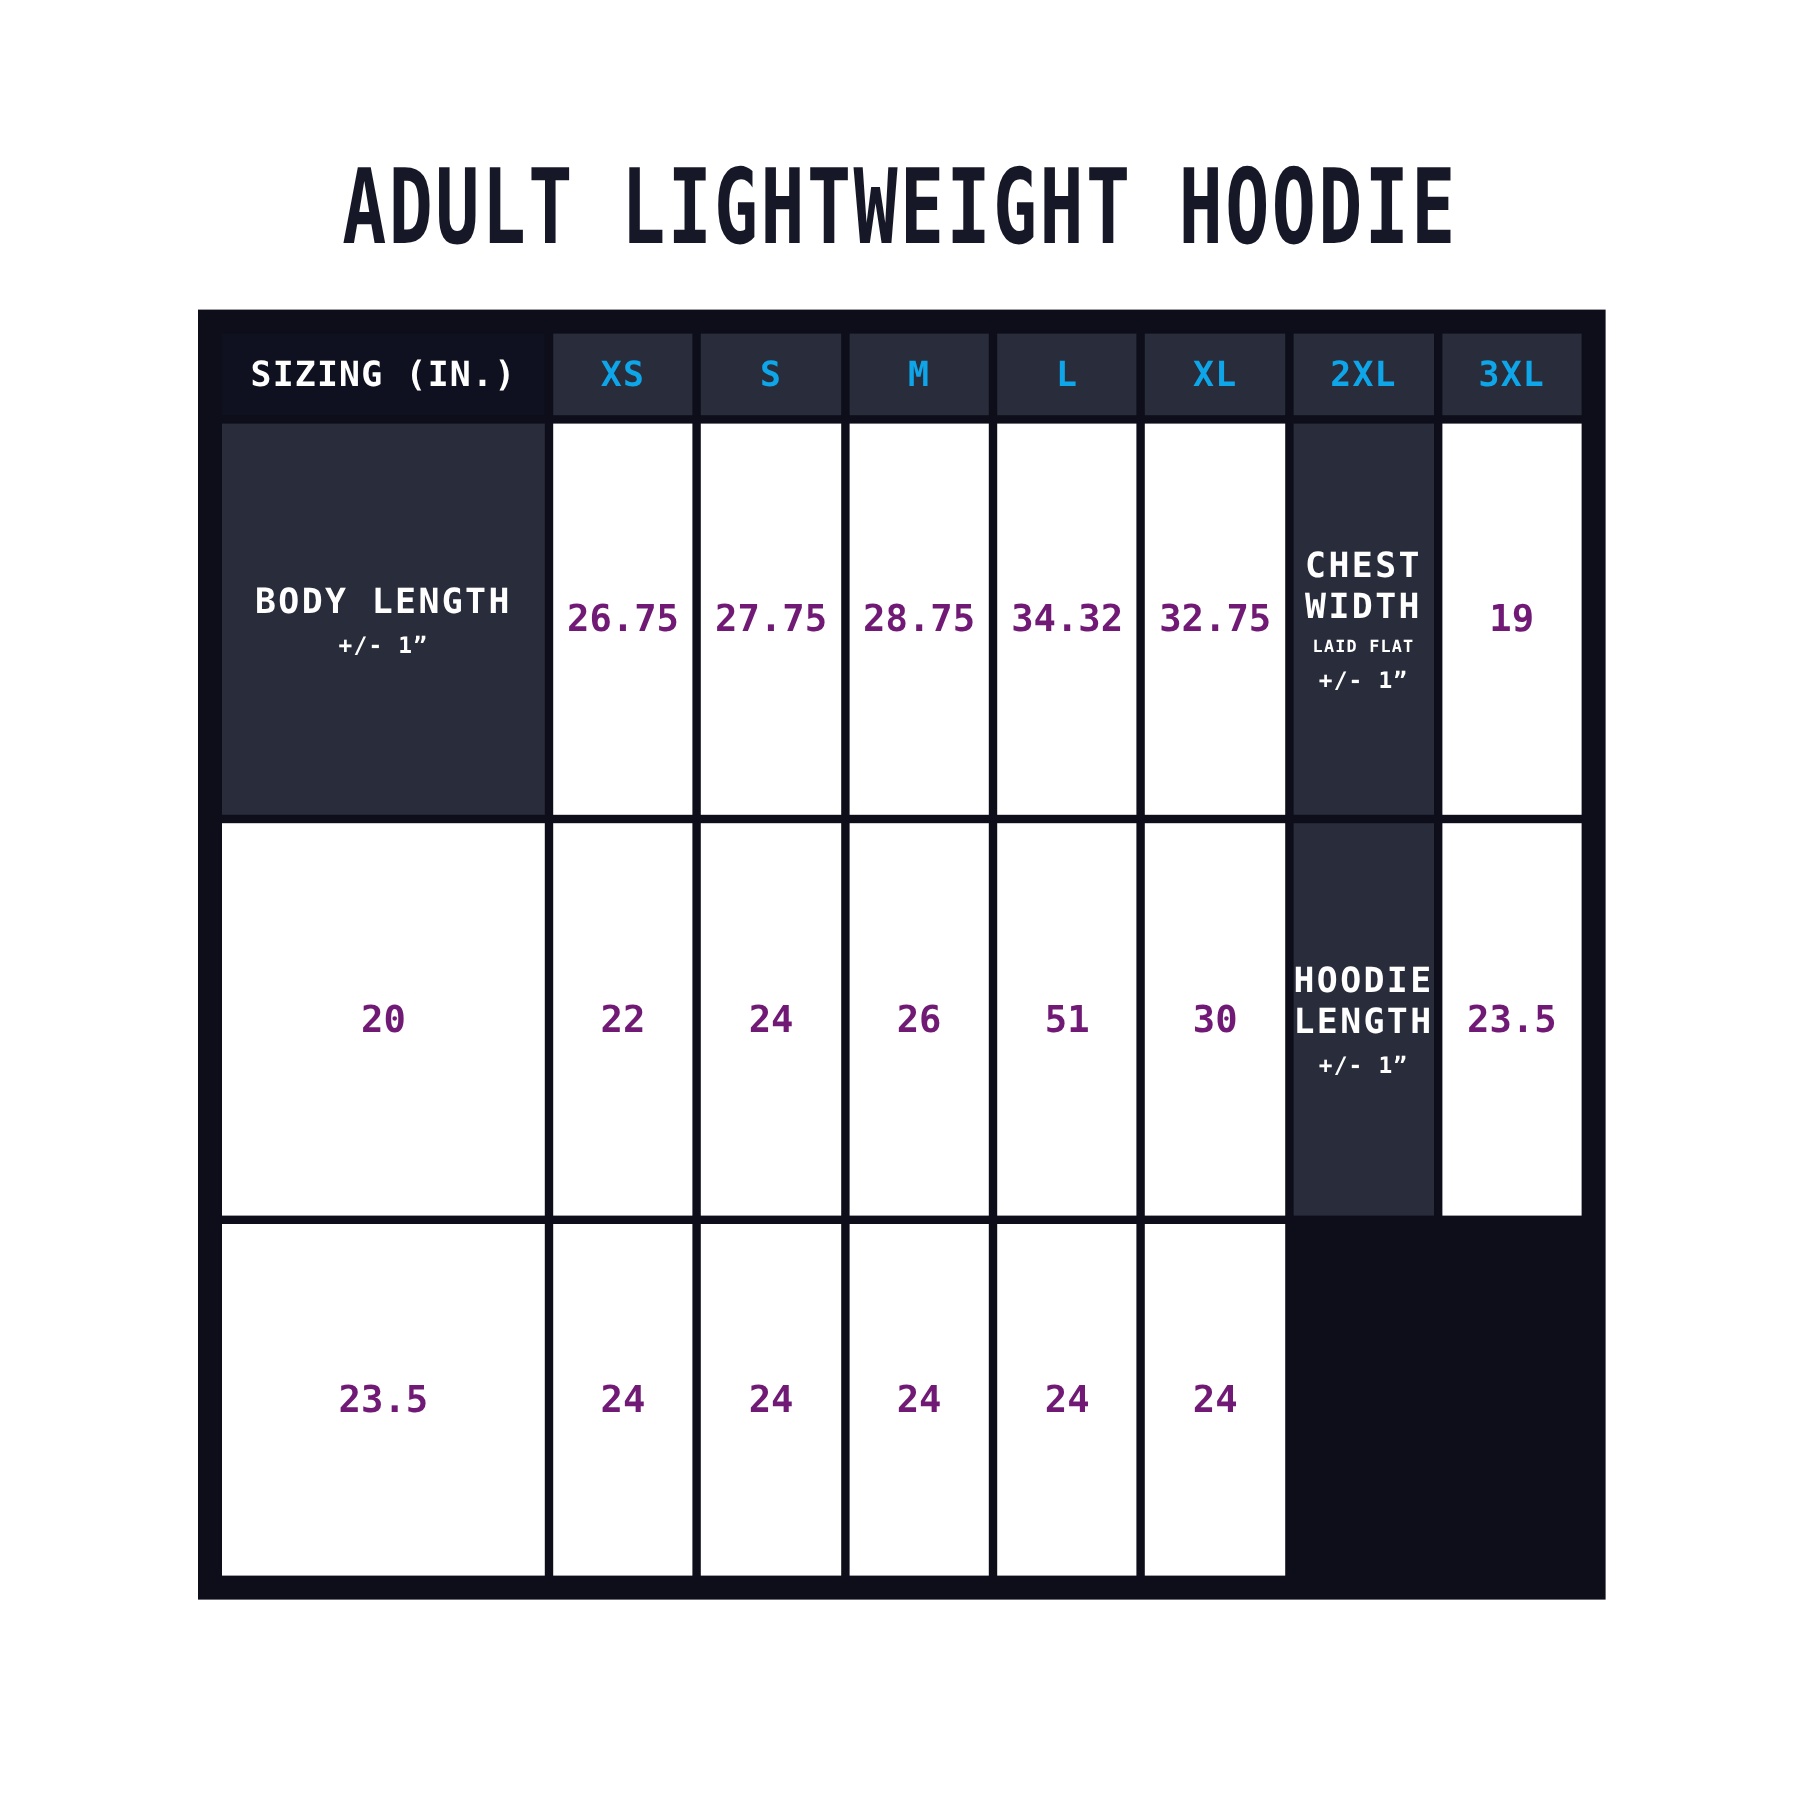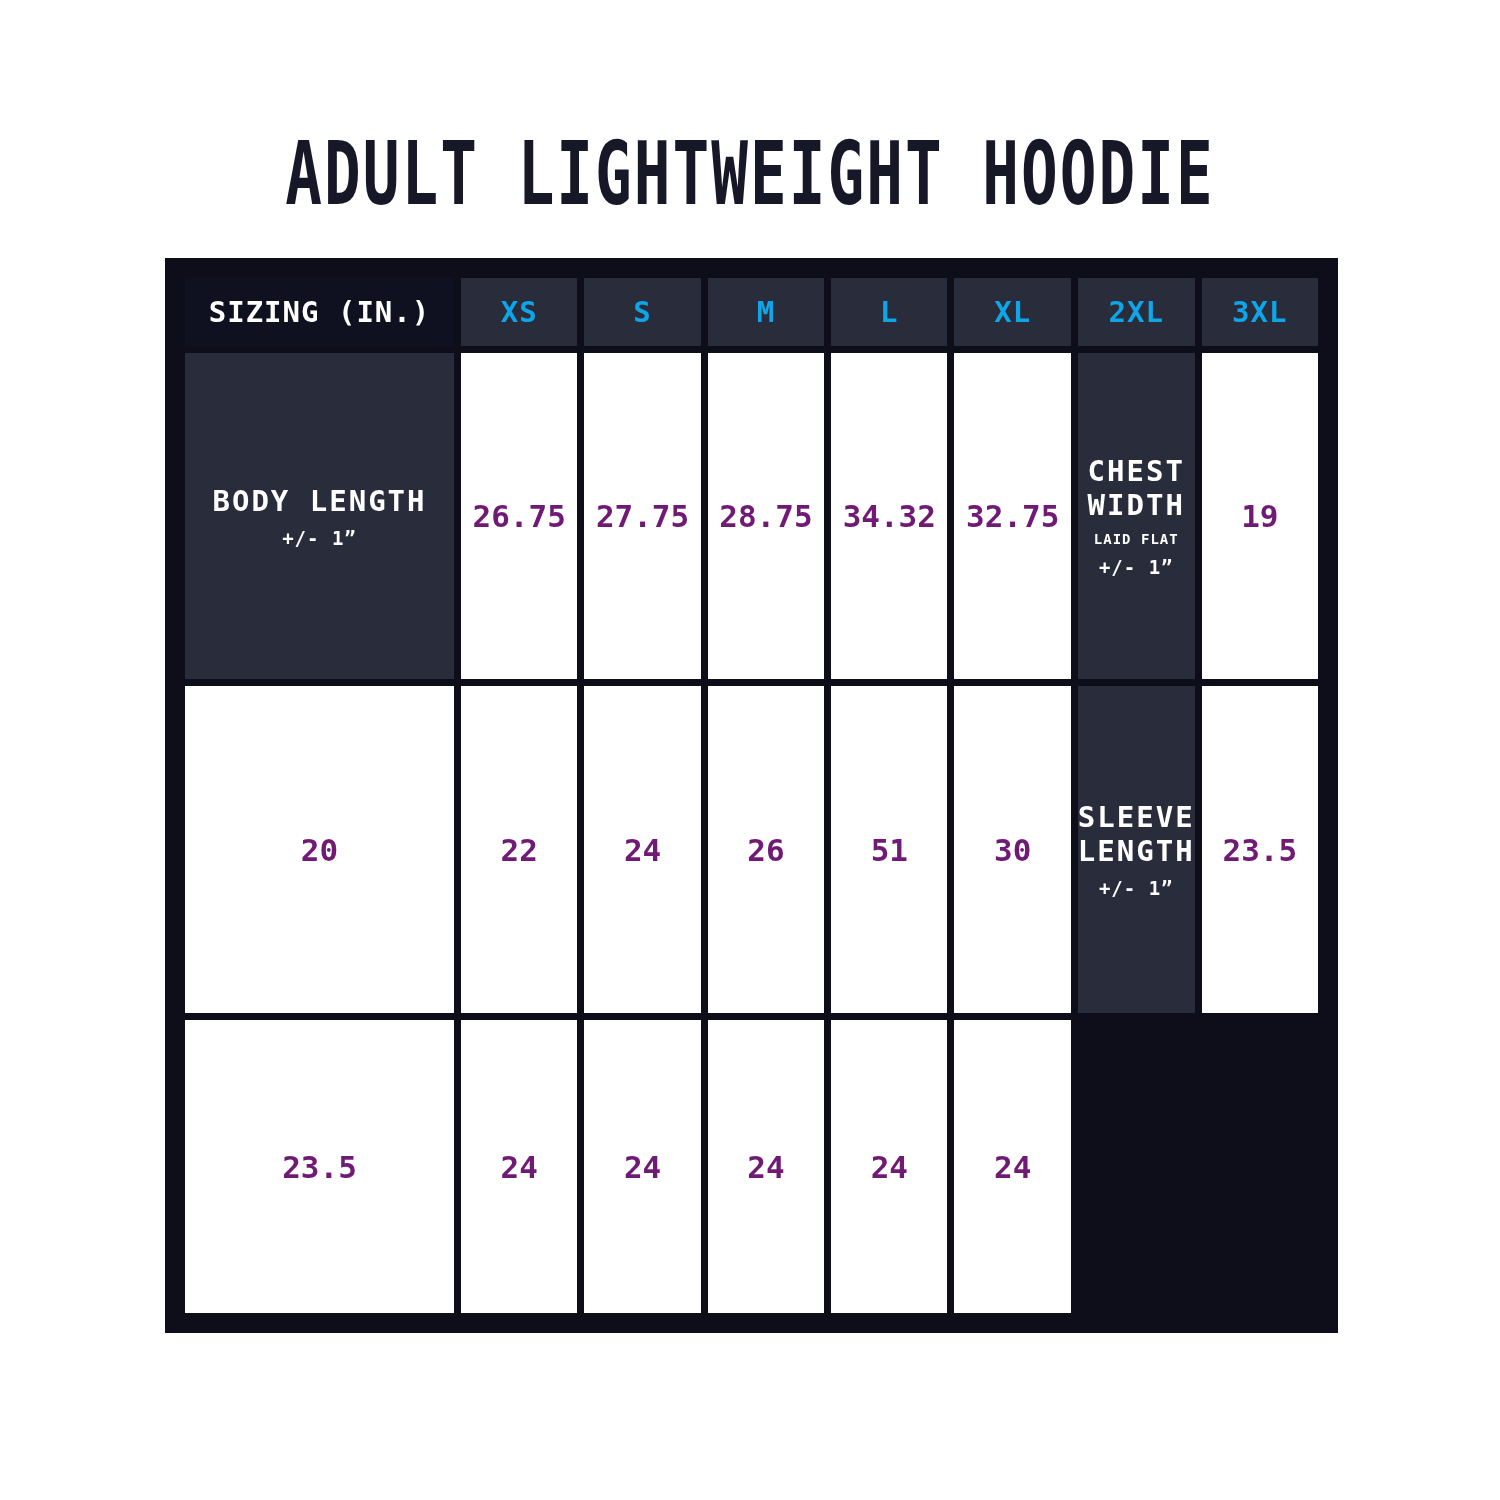--- a/index.html
+++ b/index.html
@@ -132,21 +132,21 @@
     </div>
     <div class="cell value-cell">19</div>
     <div class="cell value-cell">20</div>
     <div class="cell value-cell">22</div>
     <div class="cell value-cell">24</div>
     <div class="cell value-cell">26</div>
     <div class="cell value-cell">51</div>
     <div class="cell value-cell">30</div>
 
     <div class="cell row-label-cell">
-      <div class="row-label-main">SLEEVE LENGTH</div>
+      <div class="row-label-main">HOODIE LENGTH</div>
 
       <div class="row-label-sub2">+/- 1”</div>
     </div>
     <div class="cell value-cell">23.5</div>
     <div class="cell value-cell">23.5</div>
     <div class="cell value-cell">24</div>
     <div class="cell value-cell">24</div>
     <div class="cell value-cell">24</div>
     <div class="cell value-cell">24</div>
     <div class="cell value-cell">24</div>

